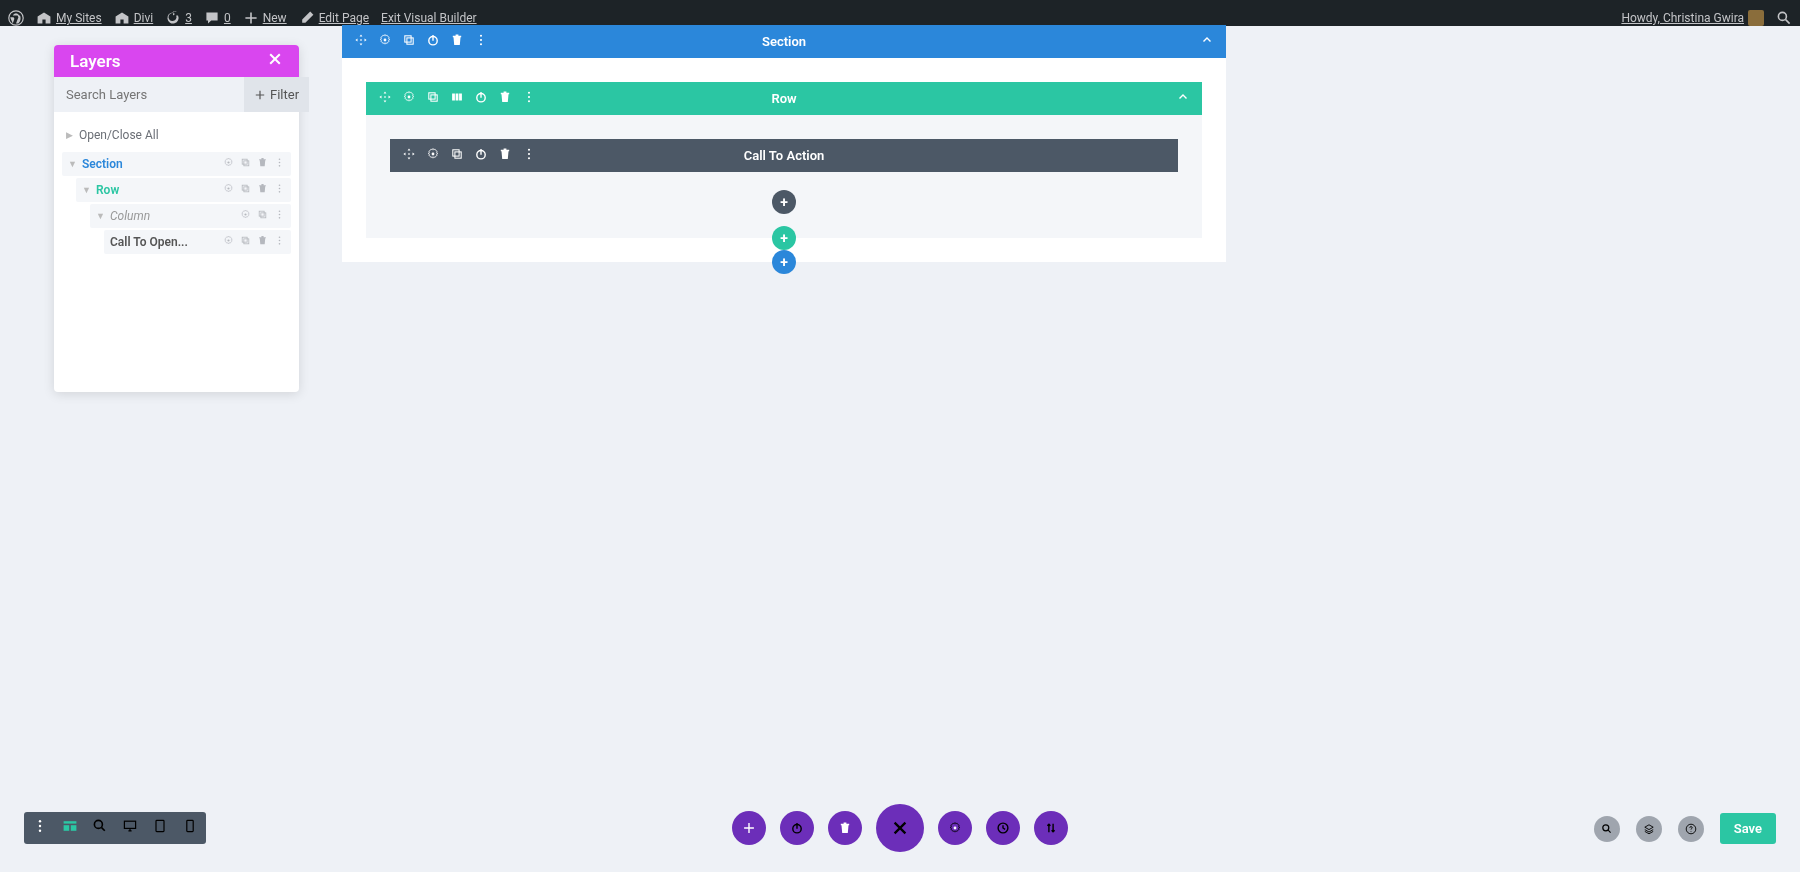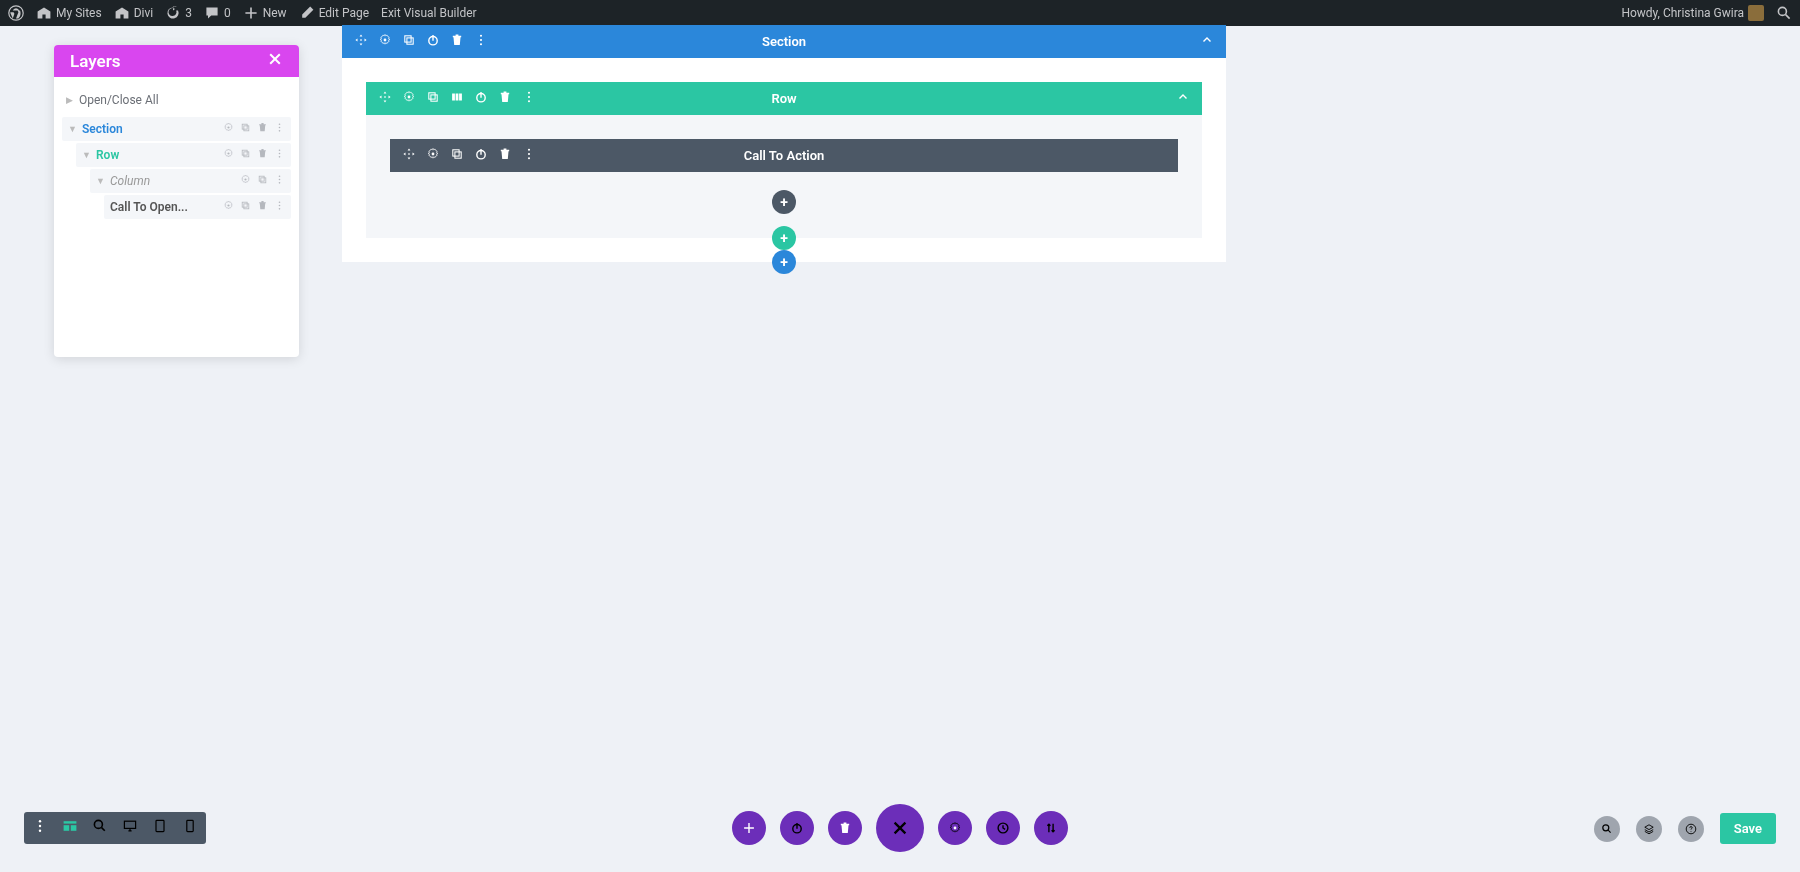--- a/index.html
+++ b/index.html
@@ -1,19 +1,19 @@
 <!DOCTYPE html>
 <html><head>
 <meta charset="utf-8">
 <style>
 * { margin: 0; padding: 0; box-sizing: border-box; font-family: -apple-system, BlinkMacSystemFont, "Segoe UI", Roboto, sans-serif; }
 body { background: #eef1f6; width: 100%; height: 872px; overflow: hidden; position: relative; }
 
 
-.admin-bar { height: 26px; background: #1d2327; color: #c3c4c7; display: flex; align-items: center; padding: 0 8px; font-size: 12px; justify-content: space-between; }
+.admin-bar { height: 26px; background: #1d2327; color: #c3c4c7; display: flex; align-items: flex-end; padding: 0 8px; font-size: 12px; justify-content: space-between; text-decoration: underline; }
 .admin-left, .admin-right { display: flex; align-items: center; gap: 12px; }
 .admin-item { display: flex; align-items: center; gap: 4px; color: #c3c4c7; cursor: pointer; }
 .admin-item svg { width: 16px; height: 16px; fill: #c3c4c7; }
 .admin-right .avatar { width: 16px; height: 16px; background: #8a6d3b; border-radius: 2px; }
 
 
 .layers-panel { position: absolute; left: 54px; top: 45px; width: 245px; background: #fff; border-radius: 4px; box-shadow: 0 2px 12px rgba(0,0,0,0.12); }
 .layers-header { background: #d946ef; color: #fff; padding: 6px 16px; display: flex; justify-content: space-between; align-items: center; border-radius: 4px 4px 0 0; }
 .layers-header h2 { font-size: 17px; font-weight: 600; }
 .layers-close { cursor: pointer; }
@@ -232,20 +232,29 @@
   </div>
 </div>
 
 <div class="layers-panel">
   <div class="layers-header">
     <h2>Layers</h2>
     <span class="layers-close"><svg class="icon" style="width:16px;height:16px;fill:#fff">
           <use href="#i-close"></use>
         </svg></span>
   </div>
+  <div class="layers-search-row">
+    <input class="layers-search" placeholder="Search Layers" style="">
+    <div class="layers-filter">
+        <svg class="icon" style="width:12px;height:12px">
+          <use href="#i-plus"></use>
+        </svg>
+        <span>Filter</span>
+      </div>
+  </div>
   <div class="layers-body">
     <div class="layers-oc">
         <span style="font-size:9px;color:#bbb">▶</span>
         <span>Open/Close All</span>
       </div>
 
     <div class="layer-row lr-section">
       <span class="layer-caret">▼</span>
       <span class="layer-label">Section</span>
       <span class="layer-actions">

